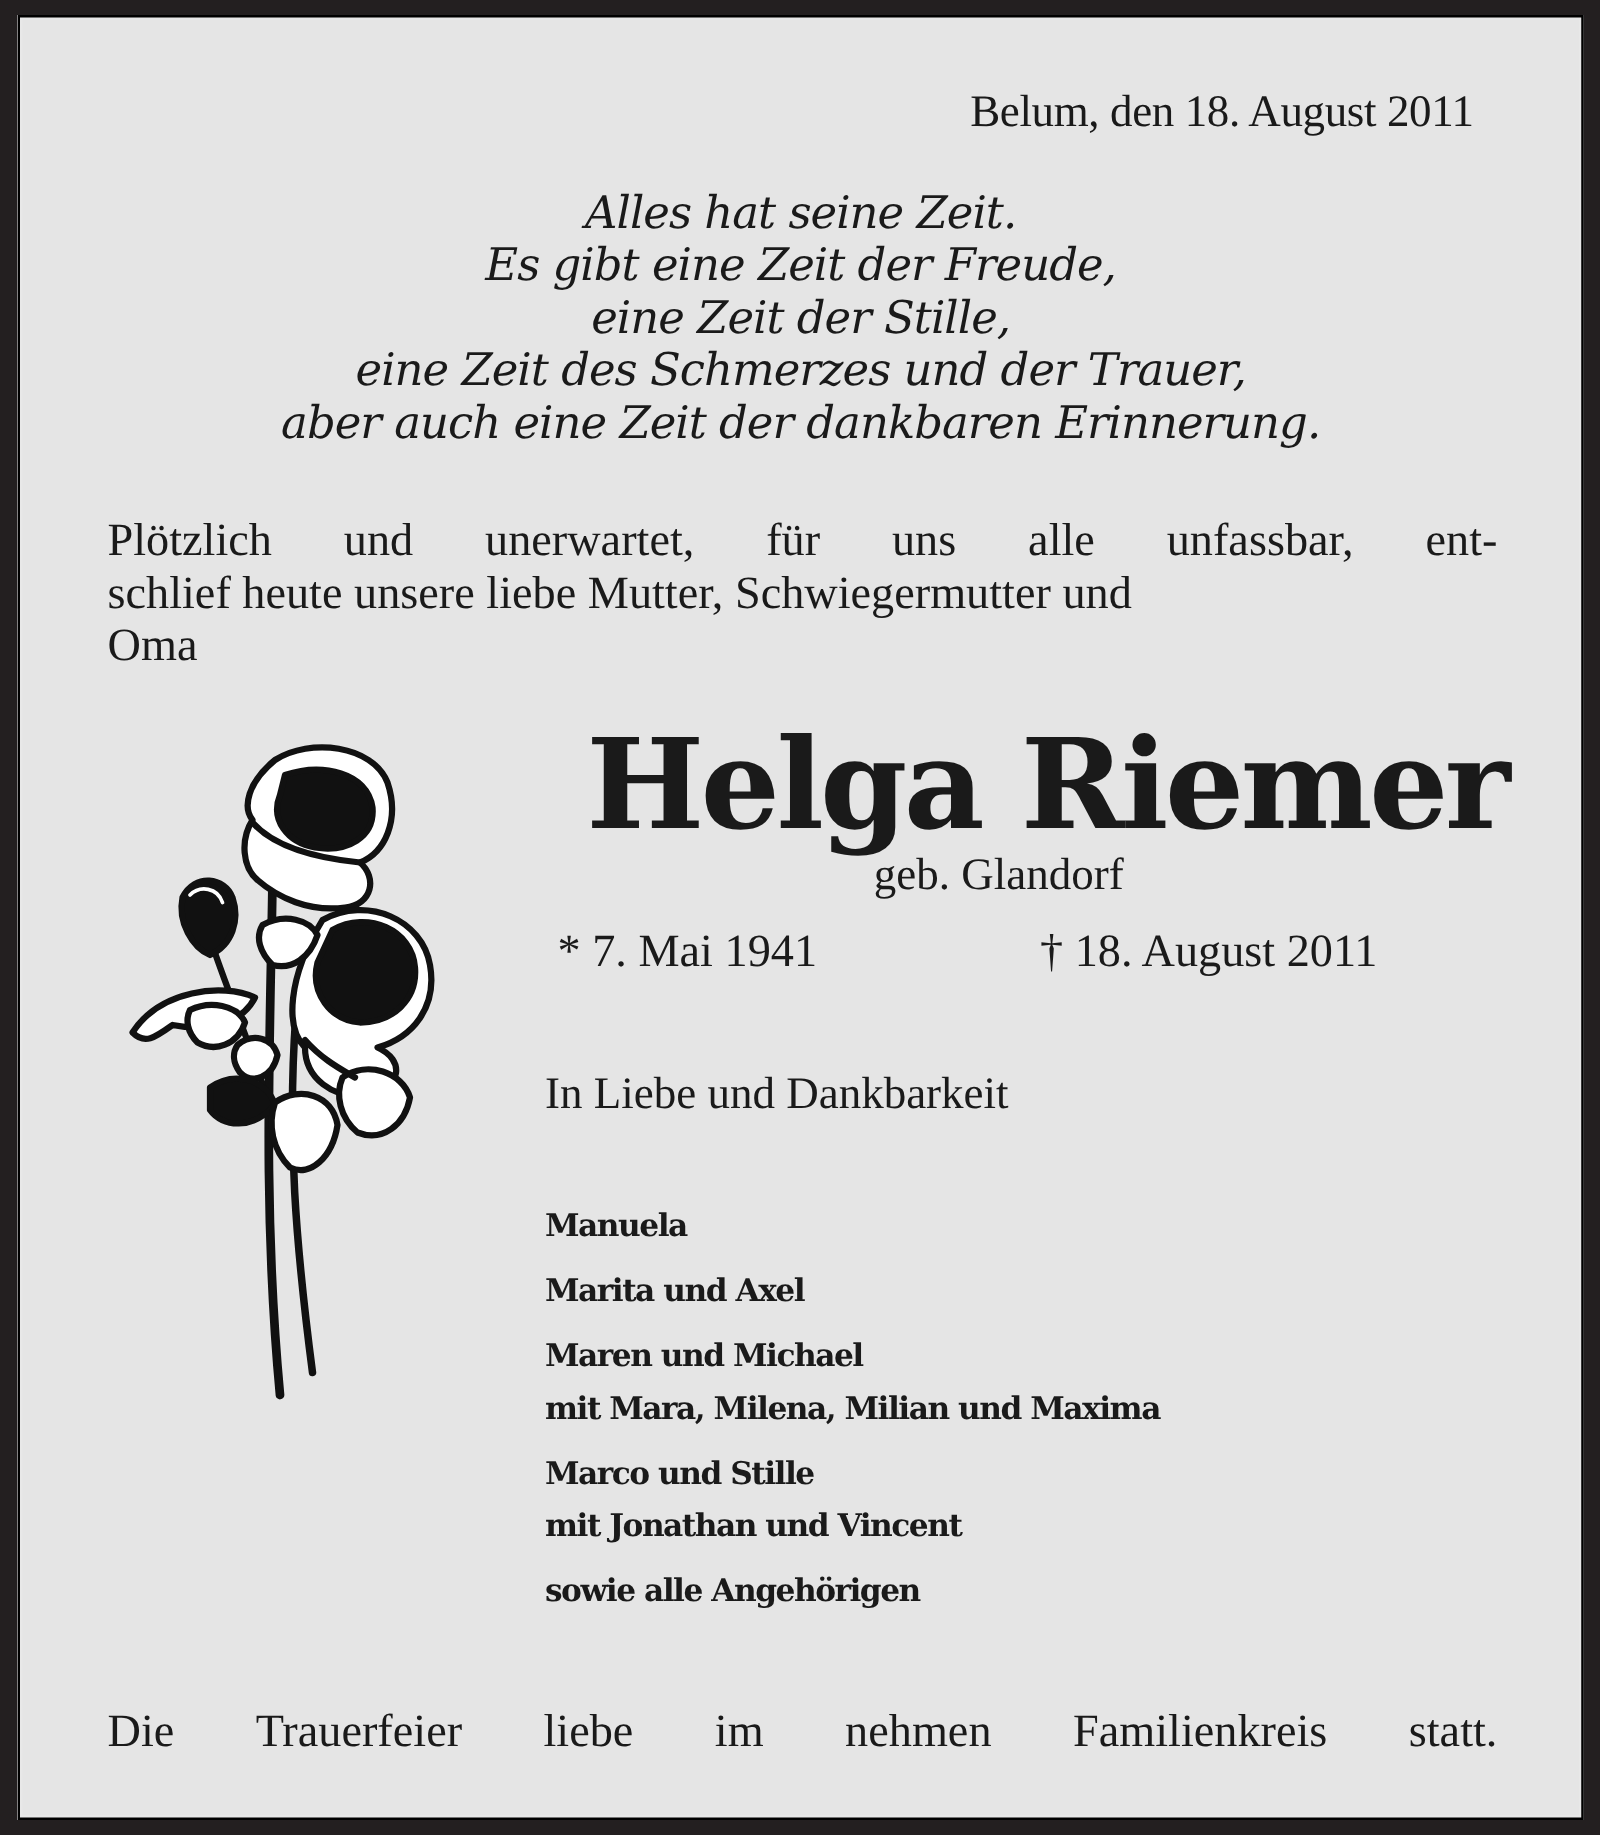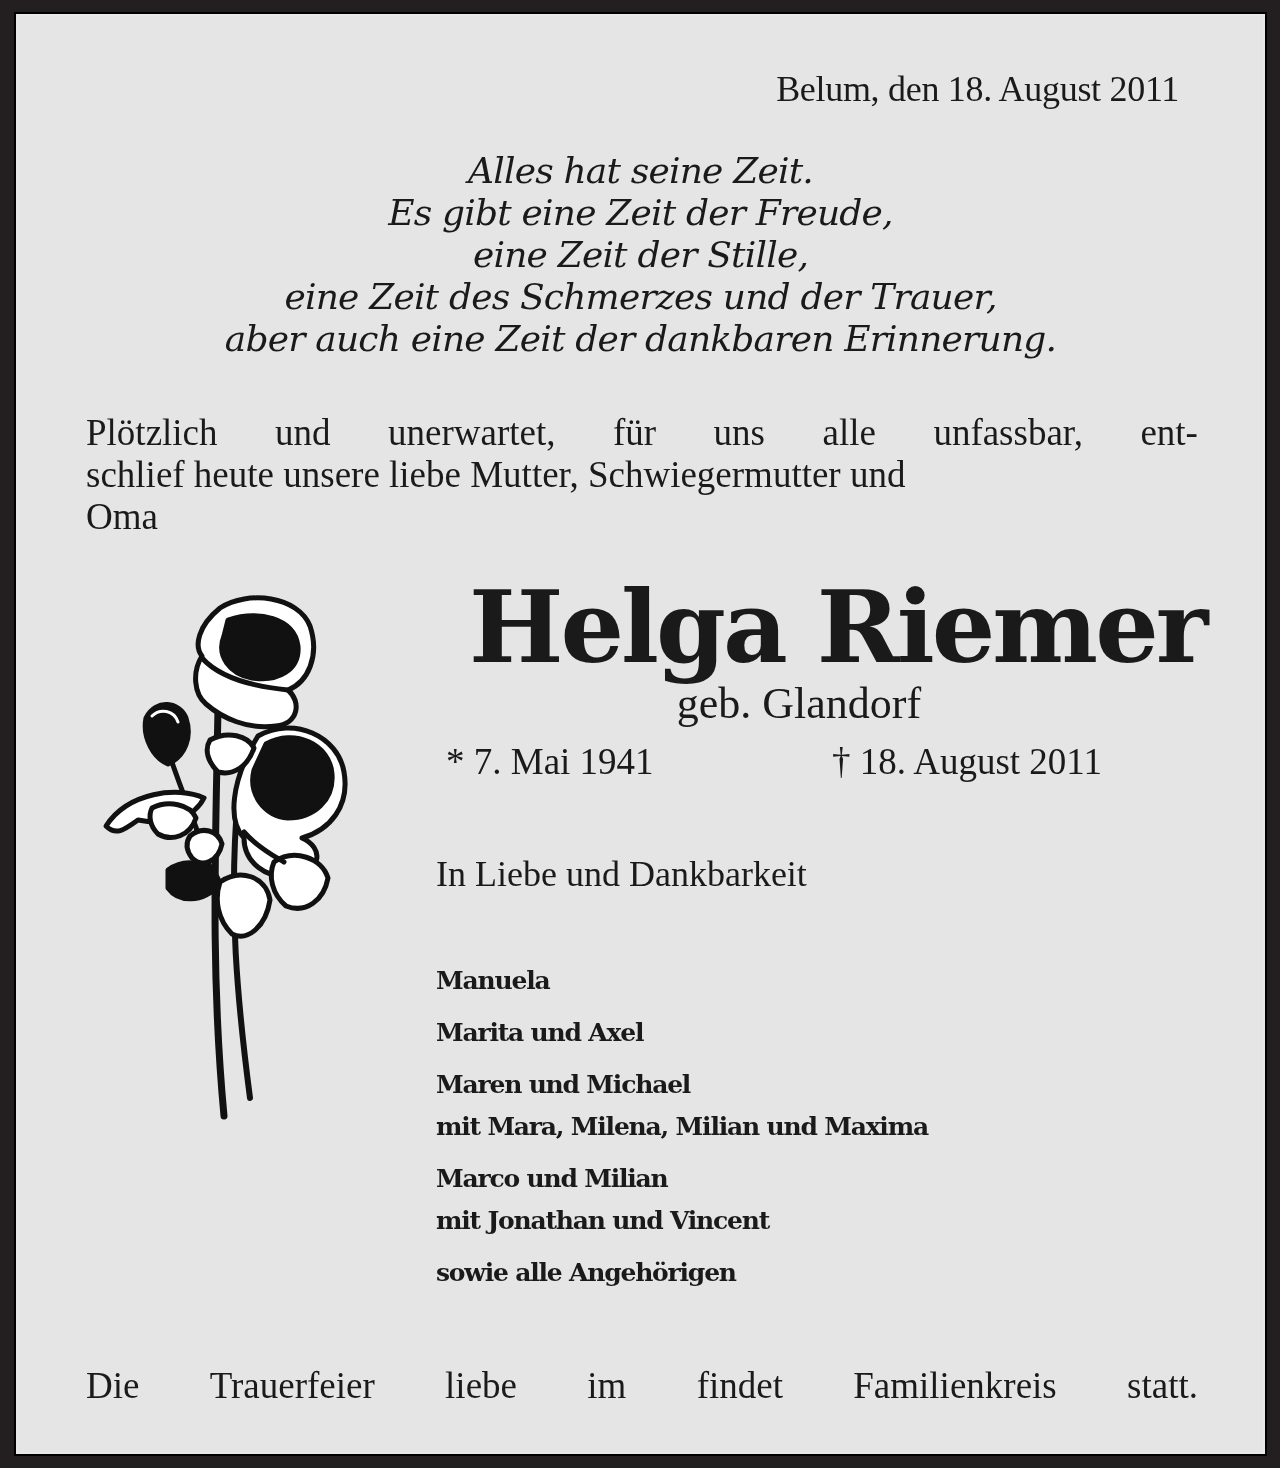--- a/index.html
+++ b/index.html
@@ -41,21 +41,21 @@
   }
   .intro .l1 { display: flex; justify-content: space-between; }
   .name {
     left: 455px; top: 560px; width: 710px; text-align: center;
     font-size: 100px; font-weight: bold; line-height: 110px;
     font-family: "DejaVu Serif", serif;
     letter-spacing: -3px;
   }
   .maiden {
     left: 455px; top: 666px; width: 660px; text-align: center;
-    font-size: 44px;
+    font-size: 36px;
     font-family: "Liberation Serif", serif;
   }
   .born { left: 432px; top: 728px; font-size: 37px; font-family: "Liberation Serif", serif; }
   .died { left: 818px; top: 728px; font-size: 37px; font-family: "Liberation Serif", serif; }
   .farewell {
     left: 422px; top: 842px;
     font-size: 36px; line-height: 40px;
     font-family: "Liberation Serif", serif;
   }
   .mourners {
@@ -144,31 +144,31 @@
       <div>Manuela</div>
     </div>
     <div class="grp">
       <div>Marita und Axel</div>
     </div>
     <div class="grp">
       <div>Maren und Michael</div>
       <div>mit Mara, Milena, Milian und Maxima</div>
     </div>
     <div class="grp">
-      <div>Marco und Milian</div>
+      <div>Marco und Stille</div>
       <div>mit Jonathan und Vincent</div>
     </div>
     <div class="grp">
       <div>sowie alle Angehörigen</div>
     </div>
   </div>
 
   <div class="abs ceremony">
     <span>Die</span>
     <span>Trauerfeier</span>
     <span>liebe</span>
     <span>im</span>
-    <span>findet</span>
+    <span>nehmen</span>
     <span>Familienkreis</span>
     <span>statt.</span>
   </div>
 
 </div>
 
 </body></html>

